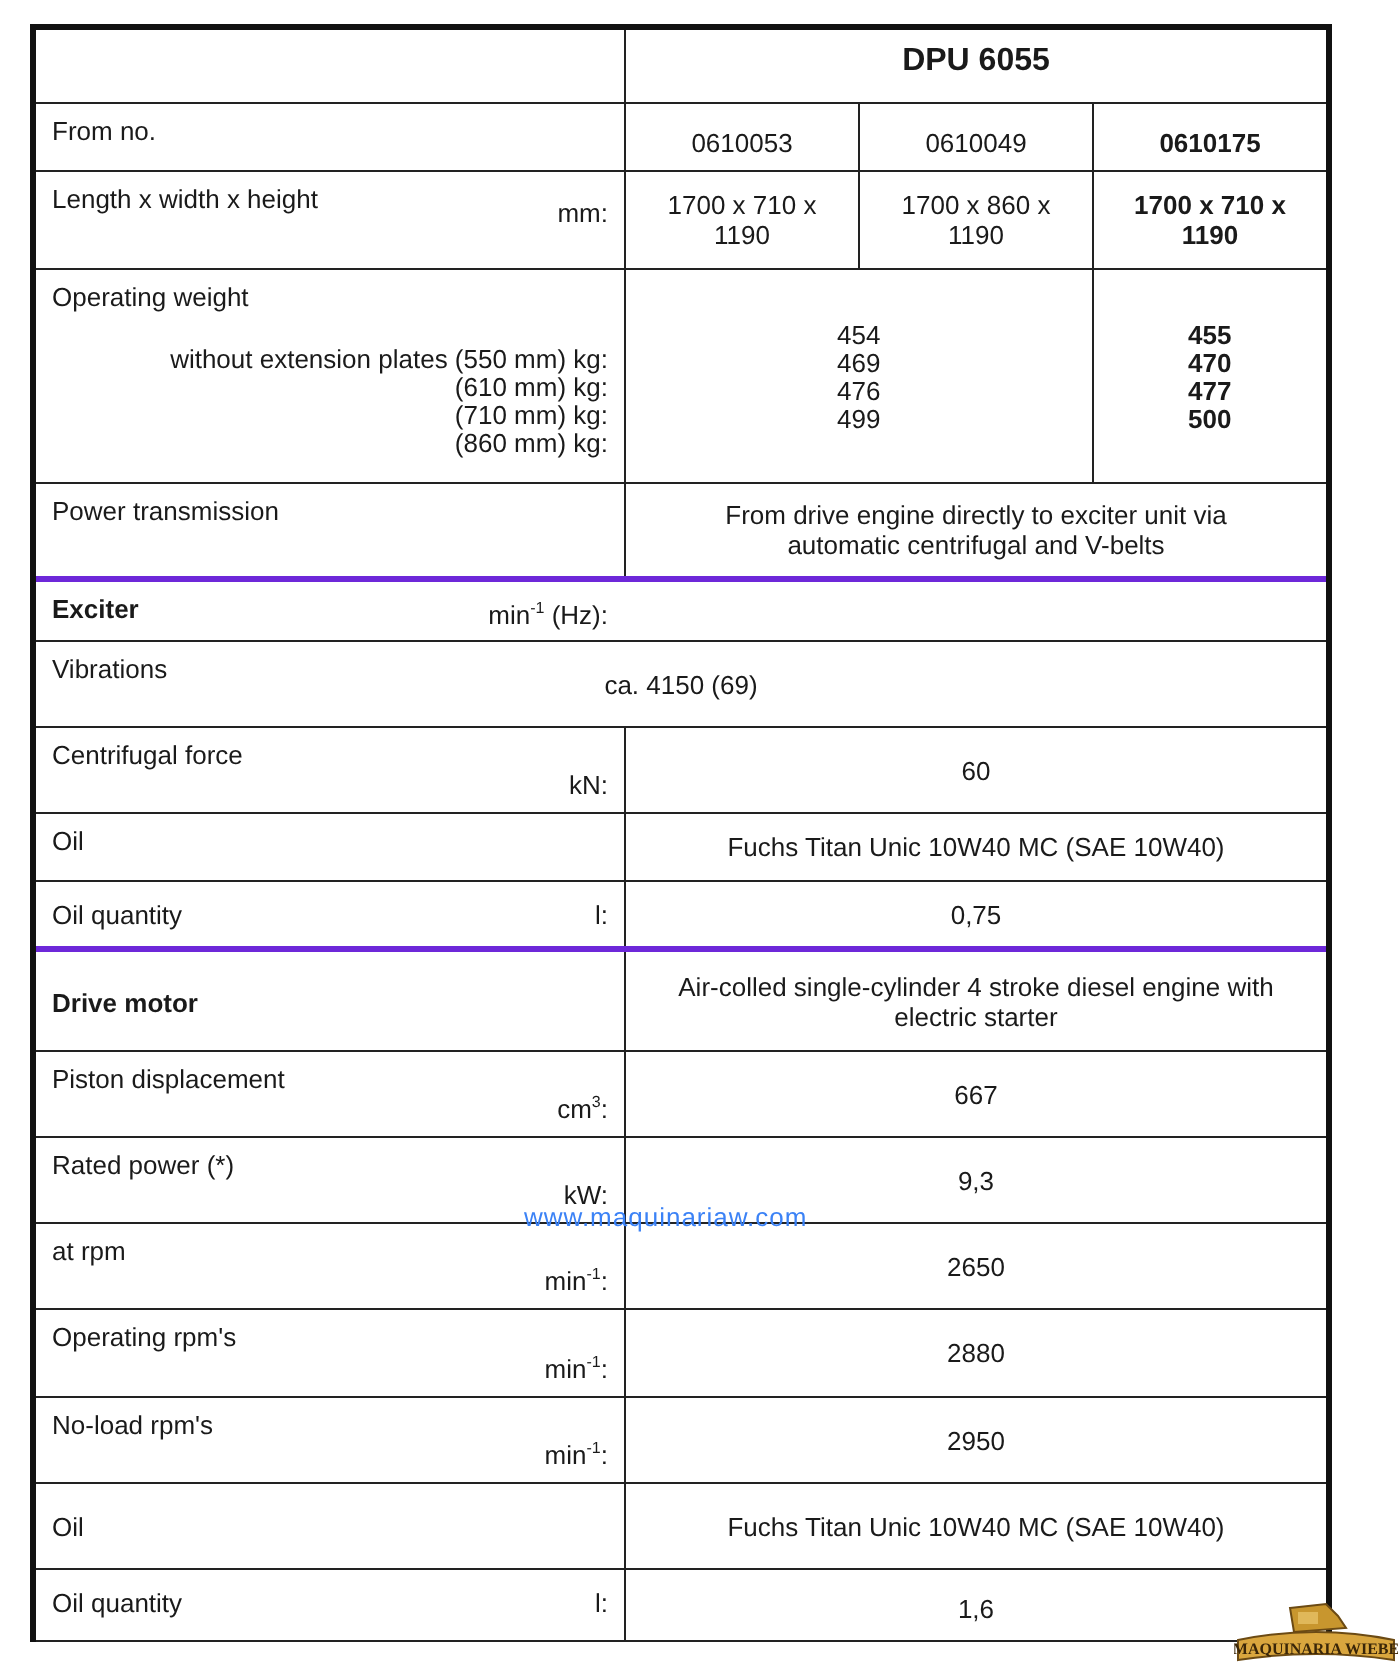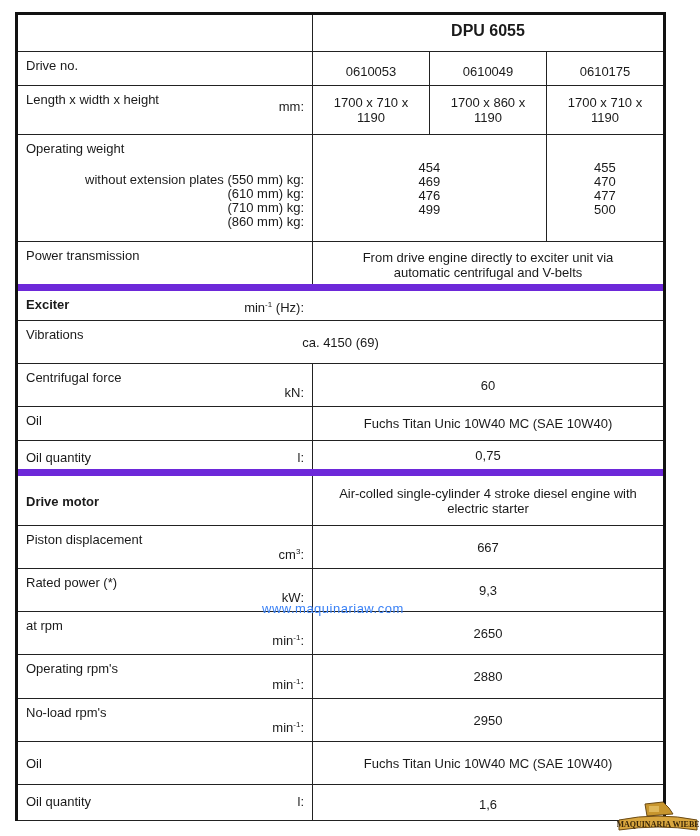--- a/index.html
+++ b/index.html
@@ -1,26 +1,26 @@
 <!DOCTYPE html>
 <html><head>
 <meta charset="utf-8">
 <style>
   html,body{margin:0;padding:0;background:#fff;}
   body{width:700px;height:836px;position:relative;overflow:hidden;font-family:"Liberation Sans",sans-serif;color:#1a1a1a;}
   .tbl{position:absolute;left:15px;top:12px;width:651px;border-left:3px solid #111;border-right:3px solid #111;border-top:3px solid #111;box-sizing:border-box;}
   .row{position:relative;display:flex;border-bottom:1px solid #222;box-sizing:border-box;}
-  .row.thick{border-bottom:7px solid #6d28d9;}
+  .row.thick{border-bottom:3px solid #6d28d9;}
   .lab{position:relative;width:295px;border-right:1px solid #222;box-sizing:border-box;font-size:13px;}
   .lab .t{position:absolute;left:8px;top:6px;}
   .lab .u{position:absolute;right:8px;bottom:6px;font-size:13px;}
   .lab.bold .t{font-weight:bold;}
   .val{flex:1;position:relative;display:flex;font-size:13px;}
   .cell{flex:1;display:flex;align-items:center;justify-content:center;text-align:center;line-height:15px;border-right:1px solid #222;}
-  .cell:last-child{border-right:none;}
+  .cell:last-child{border-right:none;font-weight:bold;}
   .full{flex:1;display:flex;align-items:center;justify-content:center;text-align:center;line-height:15px;padding:0 10px;}
   .head{font-weight:bold;font-size:16px;}
   sup{font-size:8px;vertical-align:super;line-height:0;}
   .wlist{position:absolute;right:8px;top:38px;text-align:right;line-height:14px;font-size:13px;}
   .wvals{display:flex;flex-direction:column;align-items:center;line-height:14px;padding-top:26px;}
   .watermark{position:absolute;left:262px;top:586px;font-size:13px;color:#3b82f6;letter-spacing:0.5px;margin-top:15px;}
   .logo{position:absolute;left:617px;top:800px;width:82px;height:36px;}
 </style>
 </head>
 <body>
@@ -29,21 +29,21 @@
 
   <div class="row" style="height:37px;">
     <div class="lab"></div>
     <div class="val">
         <div class="full head" style="align-items:flex-start;padding-top:8px;">DPU 6055</div>
       </div>
   </div>
 
   <div class="row" style="height:34px;">
     <div class="lab">
-        <span class="t">Drive no.</span>
+        <span class="t">From no.</span>
       </div>
     <div class="val">
       <div class="cell" style="padding-top:6px;">0610053</div>
       <div class="cell" style="padding-top:6px;">0610049</div>
       <div class="cell" style="padding-top:6px;">0610175</div>
     </div>
   </div>
 
   <div class="row" style="height:49px;">
     <div class="lab">

